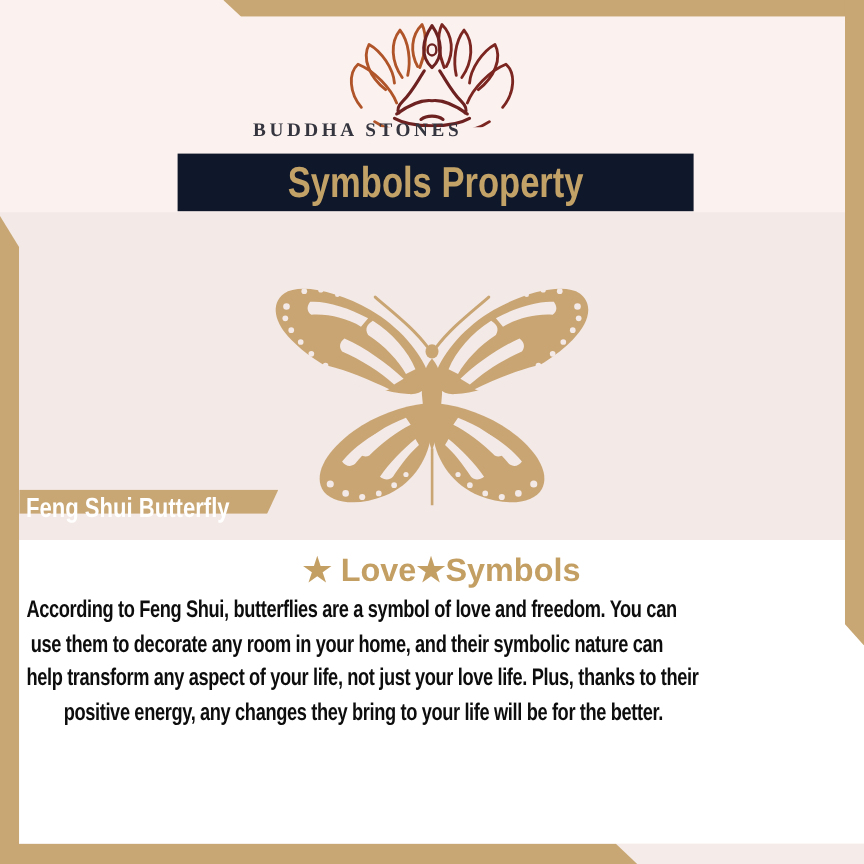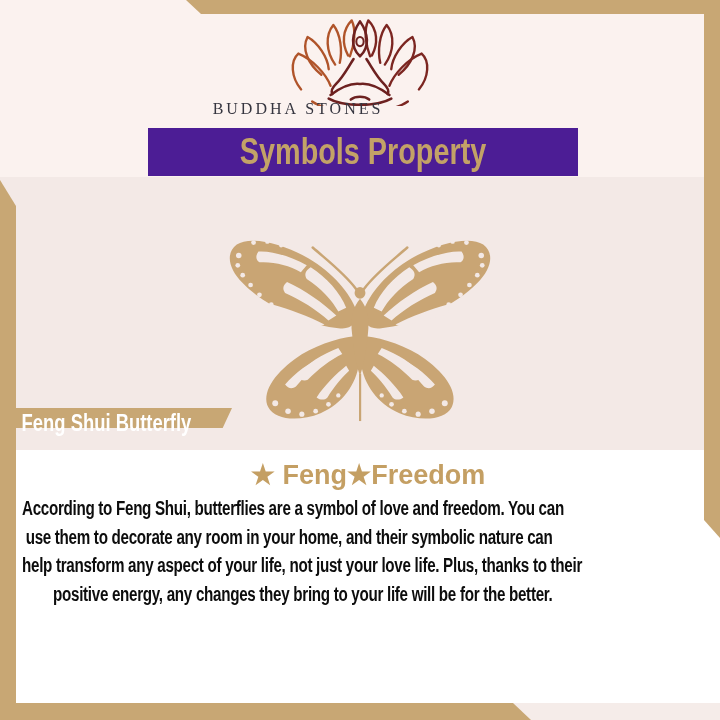--- a/index.html
+++ b/index.html
@@ -20,23 +20,23 @@
   .bar-right{left:704px;top:0;width:16px;height:538px;
     clip-path:polygon(0 0,16px 0,16px 538px,0 520px);}
   .bar-left{left:0;top:180px;width:16px;height:540px;
     clip-path:polygon(0 0,16px 26px,16px 540px,0 540px);}
   .bar-bottom{left:0;top:703px;width:531px;height:17px;
     clip-path:polygon(0 0,513px 0,531px 17px,0 17px);}
   
   .logo{left:285px;top:14px;width:150px;height:92px;}
   .brand-name{left:0;top:100px;width:596px;text-align:center;
     font-family:"Liberation Serif", serif;font-size:16px;letter-spacing:3px;
-    color:#35353f;font-weight:400;}
+    color:#35353f;font-weight:700;}
   
-  .title-band{left:148px;top:128px;width:430px;height:48px;background:#4c1d95;
+  .title-band{left:148px;top:128px;width:430px;height:48px;background:#0f172a;
     text-align:center;line-height:48px;}
   .title-band .txt{display:inline-block;font-size:36px;font-weight:700;color:#c3a267;
     transform:scaleX(0.80);transform-origin:center;white-space:nowrap;}
   
   .butterfly{left:212px;top:216px;width:296px;height:208px;}
   
   .banner{left:16px;top:408px;width:216px;height:20px;background:#c8a774;
     clip-path:polygon(0 0,216px 0,202px 30px,0 30px);line-height:30px;}
   .banner .txt{display:inline-block;color:#ffffff;font-size:23px;font-weight:700;
     padding-left:7px;transform:scaleX(0.80);transform-origin:left center;white-space:nowrap;}
@@ -144,20 +144,20 @@
     <ellipse cx="150" cy="78" rx="5.5" ry="6" fill="#c9a574"></ellipse>
     <path fill="#c9a574" d="M150,84 C143,92 140,104 142,120 C144,140 147,154 150,162 C153,154 156,140 158,120 C160,104 157,92 150,84 Z"></path>
     <rect x="149" y="160" width="2.2" height="48" fill="#c9a574"></rect>
   </g>
 </svg>
 
 <div class="abs banner">
   <span class="txt">Feng Shui Butterfly</span>
 </div>
 
-<div class="abs tagline">★ Feng★Freedom</div>
+<div class="abs tagline">★ Love★Symbols</div>
 
 <div class="abs desc">
   <div class="line">According to Feng Shui, butterflies are a symbol of love and freedom. You can</div>
   <div class="line">use them to decorate any room in your home, and their symbolic nature can</div>
   <div class="line">help transform any aspect of your life, not just your love life. Plus, thanks to their</div>
   <div class="line">positive energy, any changes they bring to your life will be for the better.</div>
 </div>
 
 </body></html>

